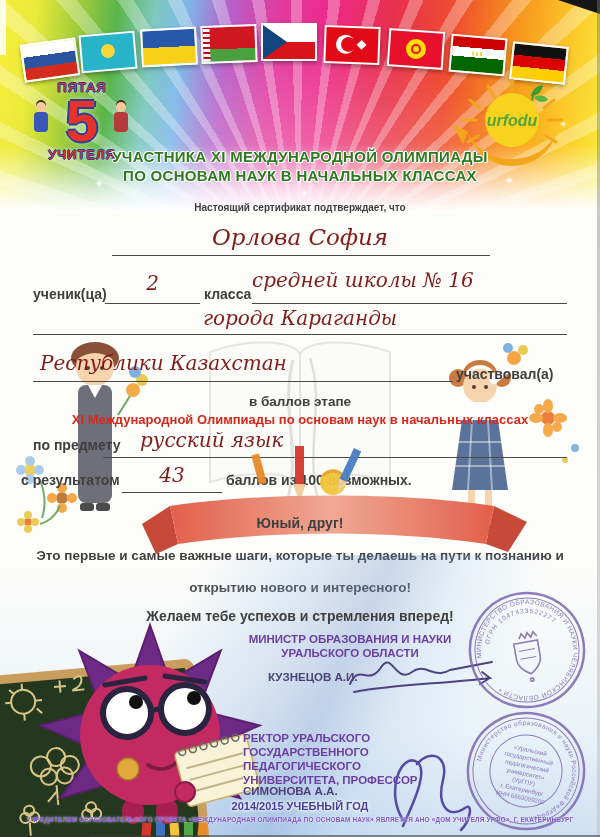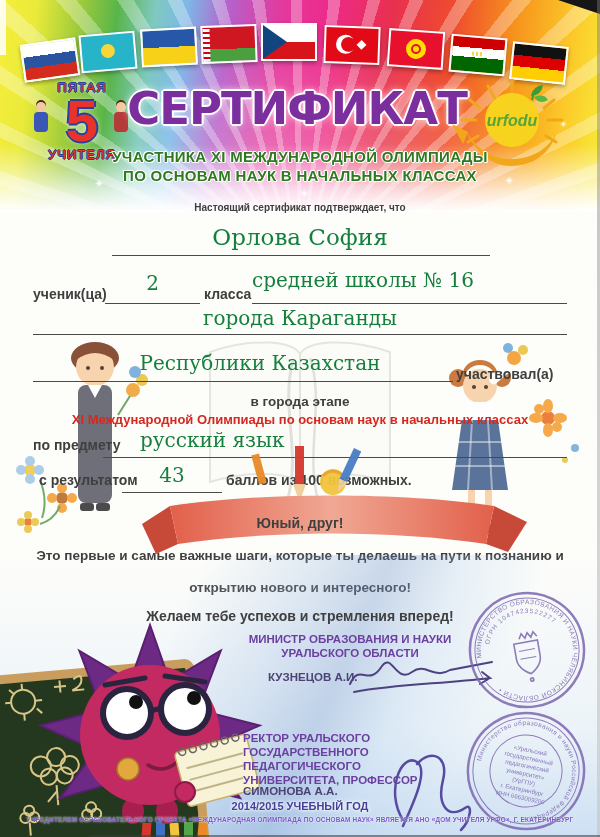--- a/index.html
+++ b/index.html
@@ -66,21 +66,21 @@
      text-shadow:-2px 0 #fff,2px 0 #fff,0 -2px #fff,0 2px #fff,-1px -1px #fff,1px 1px #fff,
        -1px 1px #fff,1px -1px #fff,0 0 8px rgba(255,255,255,.9);}
   .subtitle{position:absolute;left:0;top:147px;width:600px;text-align:center;font-weight:bold;
      font-size:15px;line-height:19px;color:#2e7a1f;letter-spacing:.3px;
      text-shadow:-1px 0 #fff,1px 0 #fff,0 -1px #fff,0 1px #fff,1px 1px #fff,-1px -1px #fff;}
   .urfodu{position:absolute;left:448px;top:70px;}
 
   
   .tc{position:absolute;left:0;width:600px;text-align:center;font-weight:bold;color:#3f3f3f;}
   .lbl{position:absolute;font-weight:bold;color:#3f3f3f;font-size:14px;}
-  .hw{position:absolute;font-family:"DejaVu Serif",serif;color:#15803d;}
+  .hw{position:absolute;font-family:"DejaVu Serif",serif;font-style:italic;color:#7f1d1d;}
   .uline{position:absolute;border-top:1.6px solid #4a4a4a;height:0;}
   .red{color:#d6281e;}
 
   
   .off{position:absolute;font-weight:bold;color:#6b3fa0;font-size:11.5px;line-height:14px;}
   .offname{position:absolute;font-weight:bold;color:#4c4276;font-size:11.5px;}
   .year{position:absolute;left:0;top:800px;width:600px;text-align:center;font-weight:bold;
      font-size:11px;color:#474099;text-shadow:0 0 3px #fff,0 0 5px #fff;}
   .founder{position:absolute;left:10px;top:816px;width:580px;text-align:center;font-weight:bold;
      font-size:6.4px;color:#7e57c8;letter-spacing:.2px;text-shadow:0 0 2px #fff;}
@@ -142,21 +142,20 @@
   </div>
 
   <div class="fq">
     <div class="fq-top">ПЯТАЯ</div>
     <div class="fq-num">5</div>
     <div class="fq-bottom">УЧИТЕЛЯ</div>
     <span class="kid" style="left:6px"></span>
     <span class="kid k2" style="left:86px"></span>
   </div>
 
-  <h1 class="title">СЕРТИФИКАТ</h1>
 
   <svg class="urfodu" width="128" height="102" viewBox="0 0 128 102">
     <g stroke="#f2a71b" stroke-width="3" stroke-linecap="round">
       <line x1="64" y1="10" x2="64" y2="22"></line>
         <line x1="88" y1="16" x2="82" y2="27"></line>
       <line x1="106" y1="30" x2="96" y2="38"></line>
         <line x1="114" y1="50" x2="100" y2="50"></line>
       <line x1="40" y1="16" x2="46" y2="27"></line>
         <line x1="22" y1="30" x2="32" y2="38"></line>
       <line x1="14" y1="50" x2="28" y2="50"></line>
@@ -274,32 +273,32 @@
   <span class="lbl" style="left:33px;top:286px">ученик(ца)</span>
   <div class="hw" style="left:105px;width:95px;text-align:center;top:271px;font-size:20px">2</div>
   <div class="uline" style="left:105px;top:303px;width:95px"></div>
   <span class="lbl" style="left:204px;top:286px">класса</span>
   <div class="hw" style="left:252px;width:315px;top:268px;font-size:20px">средней школы № 16</div>
   <div class="uline" style="left:252px;top:303px;width:315px"></div>
 
   <div class="hw" style="left:33px;width:534px;text-align:center;top:306px;font-size:20px">города Караганды</div>
   <div class="uline" style="left:33px;top:334px;width:534px"></div>
 
-  <div class="hw" style="left:40px;width:440px;text-align:center;top:351px;font-size:20px">Республики Казахстан</div>
+  <div class="hw" style="left:40px;width:440px;text-align:left;top:351px;font-size:20px">Республики Казахстан</div>
   <div class="uline" style="left:33px;top:381px;width:420px"></div>
   <span class="lbl" style="left:456px;top:366px">участвовал(а)</span>
 
-  <div class="tc" style="top:394px;font-size:13.5px">в города этапе</div>
+  <div class="tc" style="top:394px;font-size:13.5px">в баллов этапе</div>
   <div class="tc red" style="top:412px;font-size:13px">XI Международной Олимпиады по основам наук в начальных классах</div>
 
   <span class="lbl" style="left:33px;top:437px">по предмету</span>
   <div class="hw" style="left:140px;top:428px;font-size:20px">русский язык</div>
   <div class="uline" style="left:103px;top:457px;width:464px"></div>
 
-  <span class="lbl" style="left:39px;top:472px">с результатом</span>
+  <span class="lbl" style="left:21px;top:472px">с результатом</span>
   <div class="hw" style="left:122px;width:100px;text-align:center;top:463px;font-size:20px">43</div>
   <div class="uline" style="left:122px;top:492px;width:100px"></div>
   <span class="lbl" style="left:226px;top:472px">баллов из 100 возможных.</span>
 
   <svg style="position:absolute;left:235px;top:446px" width="160" height="62" viewBox="0 0 160 62" opacity="0.95">
     <rect x="20" y="8" width="8" height="30" fill="#e88a28" transform="rotate(-15 24 23)"></rect>
     <rect x="60" y="0" width="9" height="38" fill="#d6372c"></rect>
     <polygon points="58,38 71,38 64.5,56" fill="#f1cd97"></polygon>
       <circle cx="64.5" cy="53" r="2" fill="#444"></circle>
     <circle cx="98" cy="36" r="13" fill="#f2c53d"></circle>

